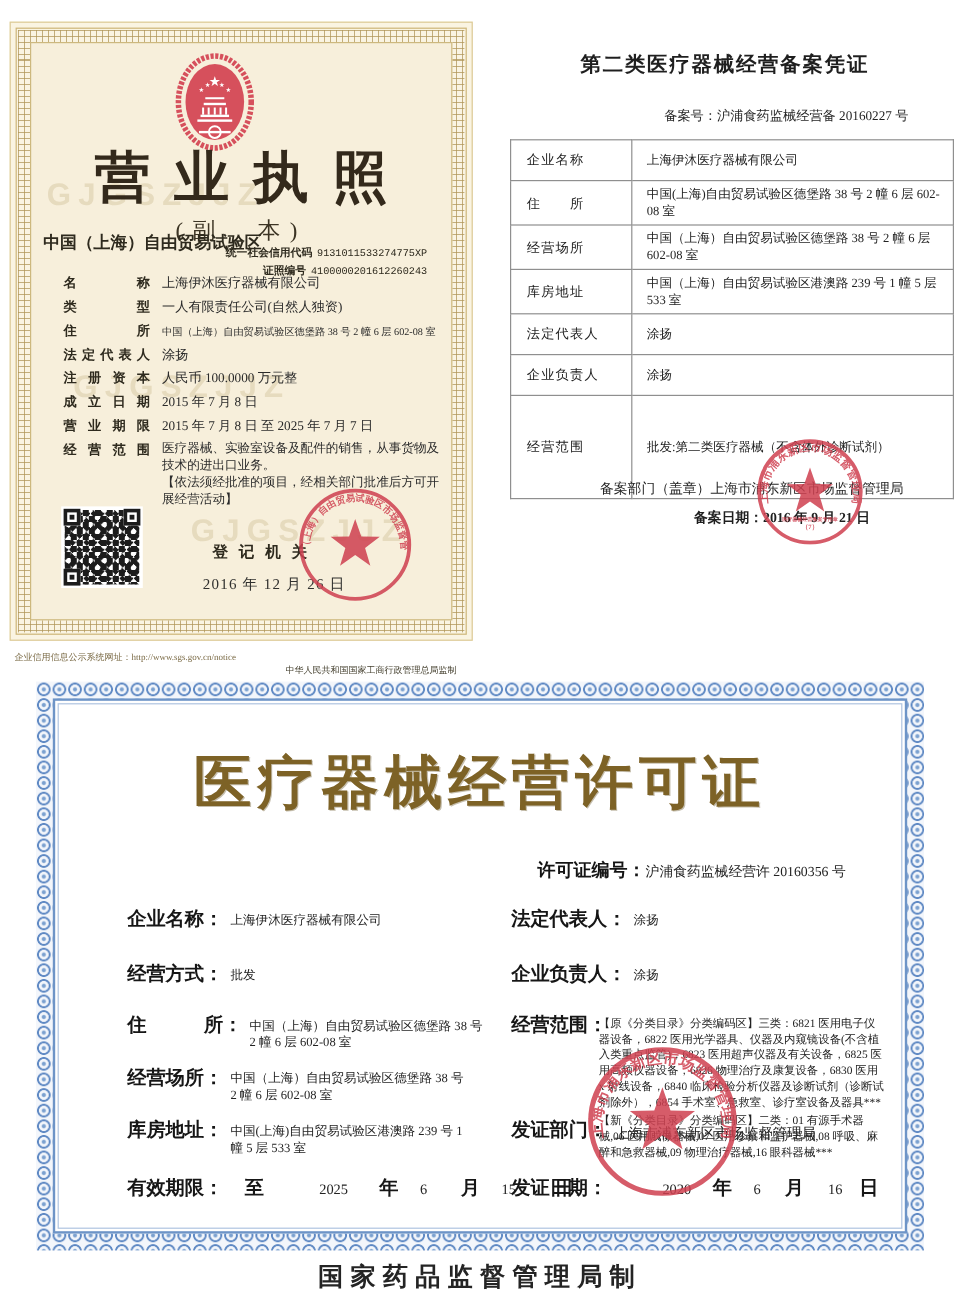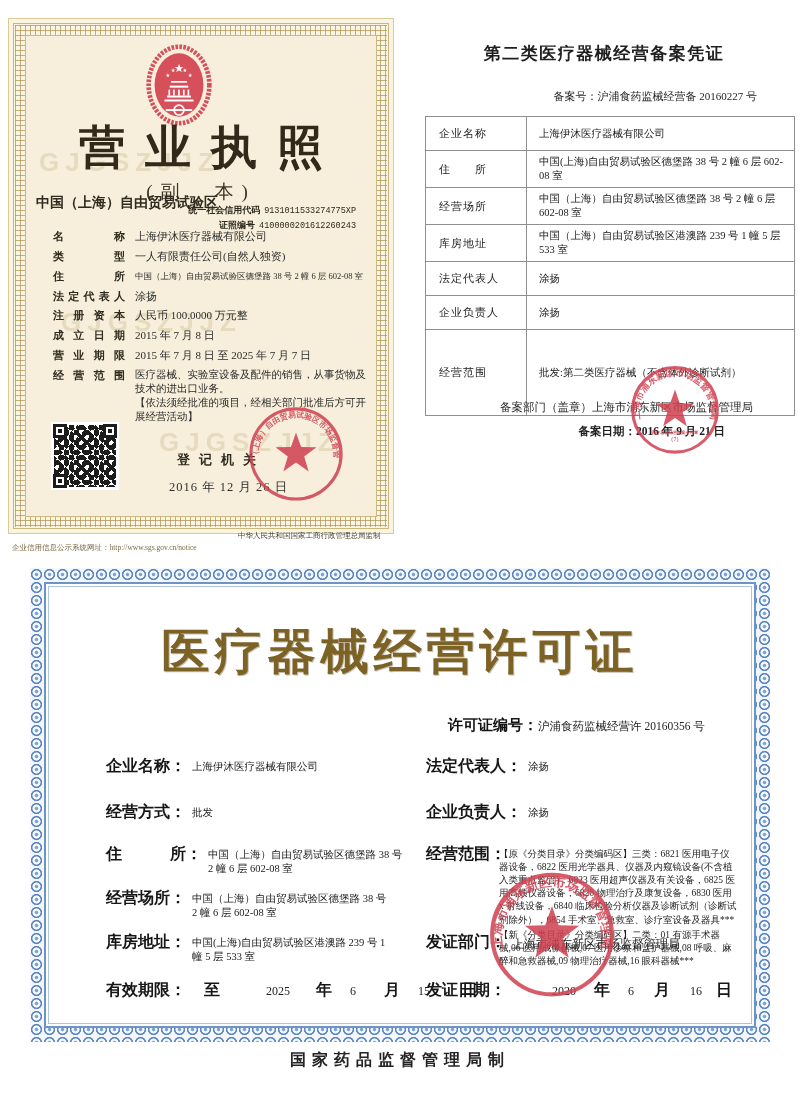--- a/index.html
+++ b/index.html
@@ -41,21 +41,21 @@
         repeating-conic-gradient(#1c1c1c 0 25%, transparent 0 50%),
         repeating-conic-gradient(from 45deg, #1c1c1c 0 25%, #ffffff 0 50%);
       background-size:10px 10px, 6px 6px; }
   .qr-f { position:absolute; width:14px; height:14px; border:3px solid #1c1c1c; background:#fff; box-sizing:border-box; }
   .qr-f::after { content:""; position:absolute; inset:2px; background:#1c1c1c; }
   .qr-f.tl { left:-1px; top:-1px; } .qr-f.tr { right:-1px; top:-1px; } .qr-f.bl2 { left:-1px; bottom:-1px; }
   .bl-registrar { position:absolute; left:168px; top:432px; z-index:2; font-size:13px; font-weight:bold; letter-spacing:9px; color:#2e2a1e; }
   .bl-date { position:absolute; left:160px; top:460px; z-index:2; font-size:12.5px; letter-spacing:1px; color:#30302e; }
   .bl-seal { position:absolute; left:238px; top:384px; width:98px; height:98px; z-index:3; opacity:.85; }
   .bl-footer-left { position:absolute; left:12px; top:531px; font-size:7.5px; color:#7a6a45;margin-top:12px; }
-  .bl-footer-right { position:absolute; left:238px; top:531px; font-size:7.5px; color:#45402f;text-align:center; }
+  .bl-footer-right { position:absolute; left:238px; top:554px; font-size:7.5px; color:#45402f;text-align:center; }
 
   
   .fc { position:absolute; left:408px; top:28px; width:392px; height:470px; background:#ffffff; }
   .fc-title { margin-top:14px; text-align:center; font-size:17px; font-weight:bold; letter-spacing:1.5px; color:#1f1f1f; }
   .fc-recno { margin-top:24px; text-align:right; padding-right:43px; font-size:11px; color:#1f1f1f; }
   .fc table { border-collapse:collapse; margin:12px 0 15px 17px; width:370px; table-layout:fixed; }
   .fc td { border:1px solid #8f8f8f; vertical-align:middle; }
   .fc td.flab { width:86px; font-size:11px; padding-left:13px; letter-spacing:1px; color:#222; }
   .fc td.fval { font-size:10.5px; padding:4px 8px 4px 12px; color:#222; }
   .fc tr.r1 { height:34px; } .fc tr.r2 { height:30px; } .fc tr.r3 { height:30px; }
@@ -88,21 +88,21 @@
   .y1 { top:172px; } .y2 { top:218px; } .y3 { top:260px; } .y4 { top:304px; } .y5 { top:348px; } .y6 { top:396px; }
   .w200 { width:200px; }
   .ol-scope-val { position:absolute; left:453px; top:264px; width:238px; font-size:9.5px; line-height:1.38; color:#222; }
   .ol-scope-val .p2 { margin-top:2px; }
   .ol-dateseg { font-family:"Liberation Sans","DejaVu Sans",sans-serif; font-weight:bold; font-size:16px; color:#161616; }
   .ol-num { font-size:12px; color:#222; }
   .vs { display:inline-block; }
   .ol-seal { position:absolute; left:441px; top:283px; width:130px; height:130px; opacity:.85; }
   .ol-footer { position:absolute; left:0; top:1050px; width:100%; text-align:center;
                font-family:"Liberation Sans","DejaVu Sans",sans-serif; font-weight:bold;
-               font-size:16px; letter-spacing:6px; color:#242424; }
+               font-size:21px; letter-spacing:6px; color:#242424; }
 
   .seal-svg text { font-family:"Liberation Serif","DejaVu Serif",serif; font-weight:bold; }
 </style>
 </head>
 <body>
 
 <div class="page">
 
   <div class="bl">
     <div class="bl-border2"></div>

